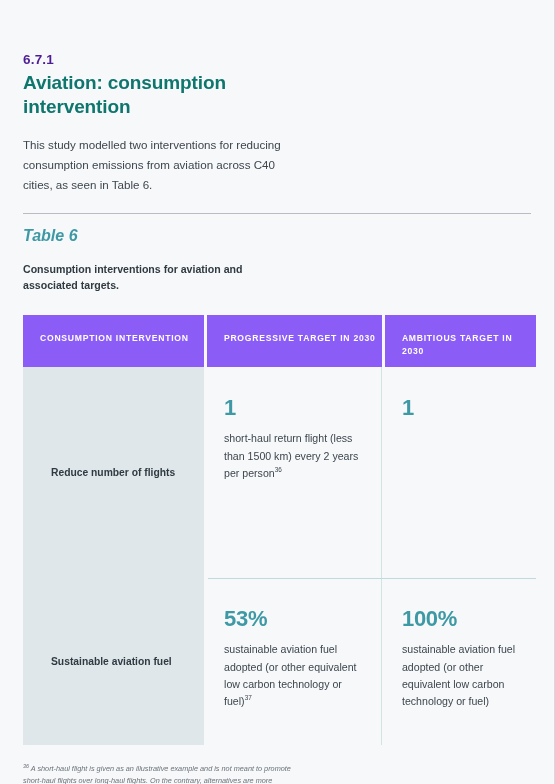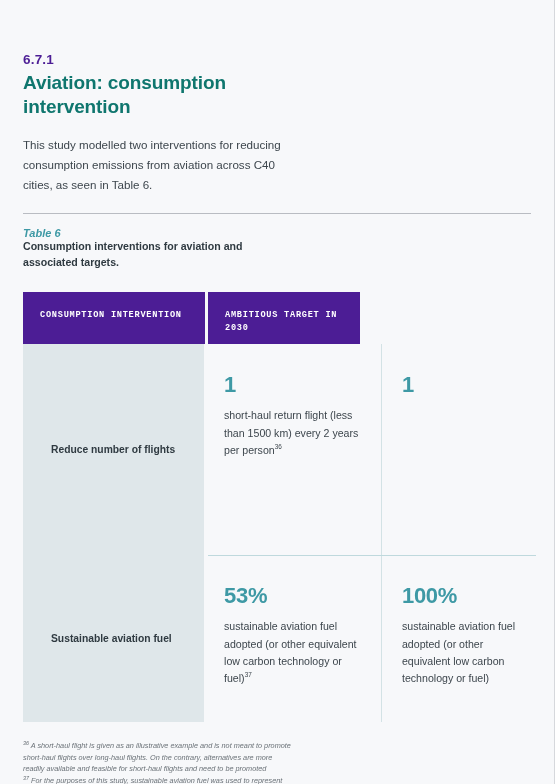--- a/index.html
+++ b/index.html
@@ -58,55 +58,54 @@
 
   
   .rule {
     margin-top: 18px;
     height: 1px;
     background: #b9bcc2;
     width: 508px;
   }
   .cap-label {
     margin-top: 13px;
-    font-size: 11px;
+    font-size: 16px;
     font-weight: bold;
     font-style: italic;
     color: #3e99a5;
   }
   .cap-text {
-    margin-top: 0;
+    margin-top: 17px;
     font-size: 10.6px;
     font-weight: bold;
     line-height: 1.5;
     color: #2f3a41;
     max-width: 220px;
   }
 
   
   .table {
     margin-top: 22px;
     width: 513px;
     position: relative;
   }
   .thead {
     display: flex;
     gap: 3px;
   }
   .th {
-    background: #4c1d95;
+    background: #8b5cf6;
     color: #ffffff;
     font-size: 8.6px;
     font-weight: bold;
     letter-spacing: 0.75px;
     line-height: 1.5;
     padding: 17px 0 17px 17px;
     box-sizing: border-box;
     height: 52px;
-    font-family: Liberation Mono, monospace;
   }
   .th.c1 { width: 182px; }
   .th.c2 { width: 176px; }
   .th.c3 { width: 152px; }
 
   .tbody { position: relative; }
   .trow {
     display: flex;
     gap: 3px;
     position: relative;
@@ -201,20 +200,21 @@
 
     <div class="rule"></div>
 
     <div class="cap-label">Table 6</div>
     <div class="cap-text">Consumption interventions for aviation and associated targets.</div>
 
     <div class="table">
 
       <div class="thead">
         <div class="th c1">CONSUMPTION INTERVENTION</div>
+        <div class="th c2">PROGRESSIVE TARGET IN 2030</div>
         <div class="th c3">AMBITIOUS TARGET IN 2030</div>
       </div>
 
       <div class="tbody">
         <div class="col-divider"></div>
         <div class="row-divider"></div>
 
         <div class="trow row1">
           <div class="td c1">
             <span class="row-label">Reduce number of flights</span>

